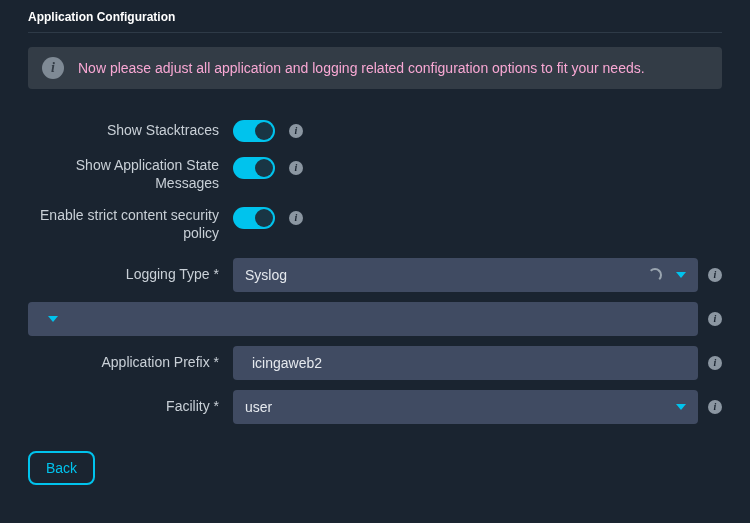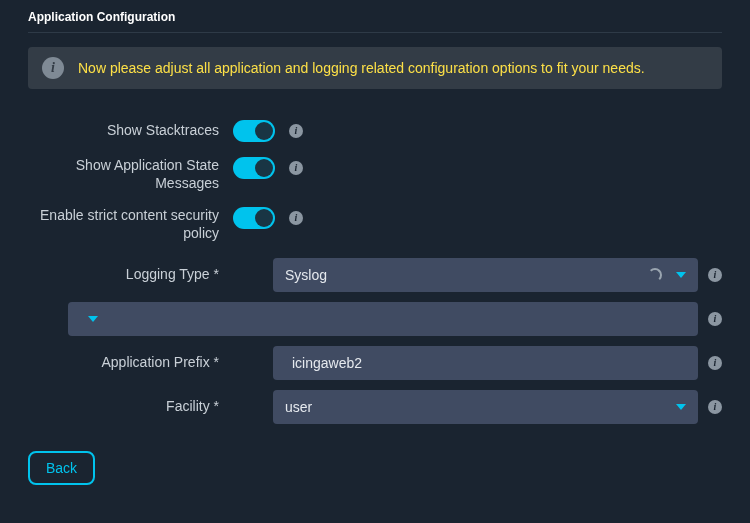--- a/index.html
+++ b/index.html
@@ -33,21 +33,21 @@
     width: 22px; height: 22px; flex: 0 0 22px;
     background: #7f8a95;
     border-radius: 50%;
     color: #333c46;
     font-weight: 900;
     font-family: Georgia, serif;
     font-style: italic;
     display: flex; align-items: center; justify-content: center;
     font-size: 14px;
   }
-  .hint-text { color: #fde047; }
+  .hint-text { color: #f9a8d4; }
   .form { display: flex; flex-direction: column; gap: 4px; }
   .row {
     display: flex;
     align-items: center;
     min-height: 40px;
   }
   .row.tall { align-items: flex-start; padding-top: 2px; min-height: 46px;}
   .label-cell {
     width: 205px;
     flex: 0 0 205px;
@@ -92,21 +92,20 @@
     line-height: 14px;
     text-align: center;
     flex: 0 0 14px;
     margin-left: 6px;
     cursor: default;
   }
   .field-wrap {
     flex: 1 1 auto;
     display: flex;
     align-items: center;
-    margin-left: 40px;
   }
   .field {
     flex: 1 1 auto;
     height: 34px;
     background: #404b62;
     border: none;
     border-radius: 4px;
     color: #e5e9ee;
     padding: 0 12px;
     font-size: 14px;

